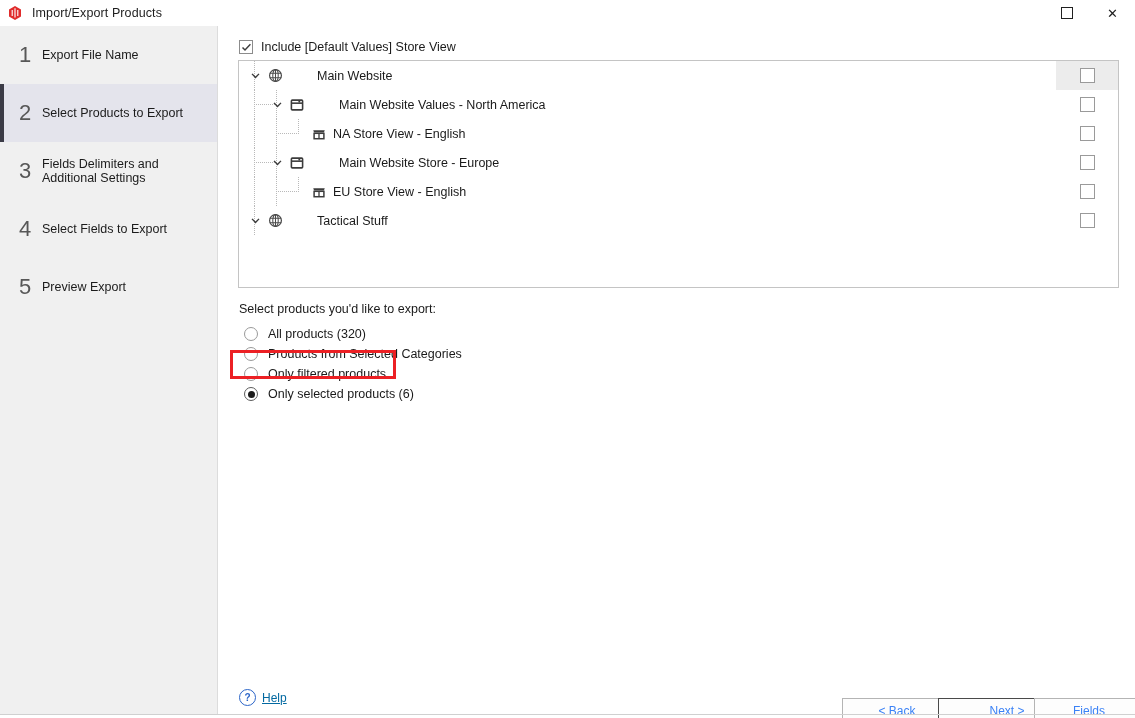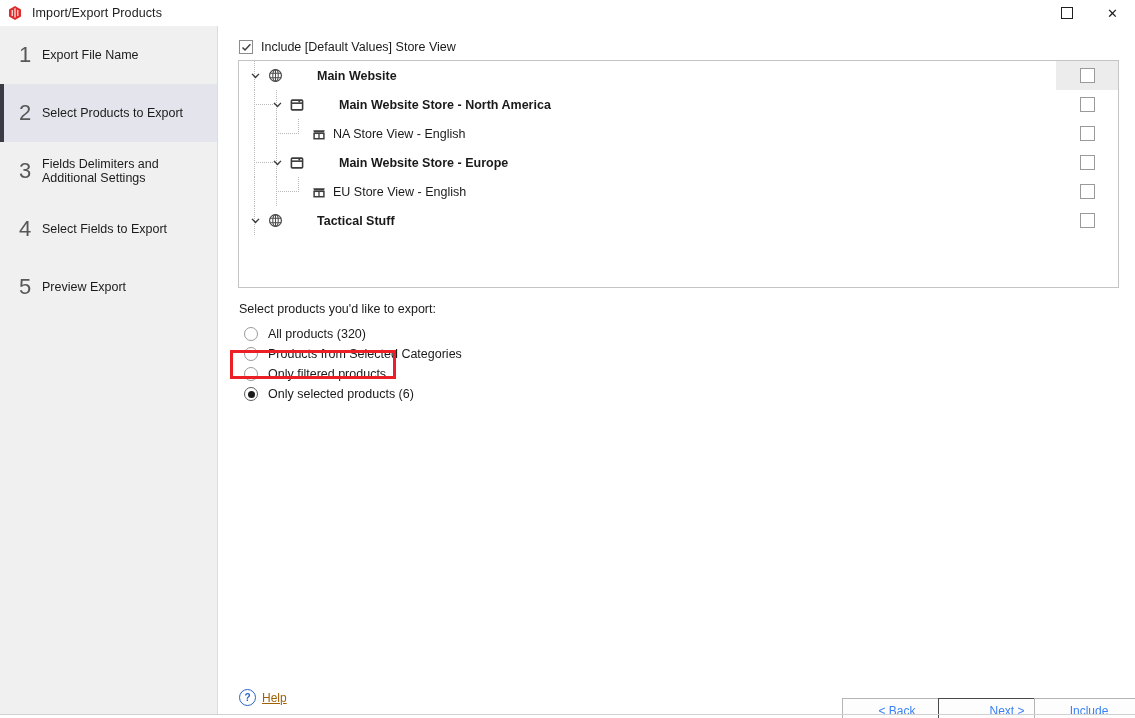--- a/index.html
+++ b/index.html
@@ -187,21 +187,21 @@
     margin-right: 6px;
     display: flex;
     align-items: center;
     justify-content: center;
   }
   .tlabel {
     font-size: 12.5px;
     color: #1a1a1a;
     white-space: nowrap;
   }
-  .tlabel.bold { font-weight: bold; padding-left: 28px; }
+  .tlabel.bold { font-weight: normal; padding-left: 28px; }
   .dots-v {
     position: absolute;
     top: 0;
     width: 1px; height: 29px;
     background-image: linear-gradient(to bottom, #b9b9b9 1px, transparent 1px);
     background-size: 1px 2px;
     z-index: 1;
   }
   .dots-h {
     position: absolute;
@@ -285,21 +285,21 @@
     font-weight: bold;
     display: flex;
     align-items: center;
     justify-content: center;
     flex: 0 0 auto;
     line-height: 1;
   }
   #help-link .htext {
     margin-left: 6px;
     font-size: 12px;
-    color: #a16207;
+    color: #0369a1;
     text-decoration: underline;
   }
   .btn {
     position: absolute;
     top: 672px;
     width: 110px; height: 26px;
     background: #fdfdfd;
     border: 1px solid #b4b4b4;
     box-sizing: border-box;
     display: flex;
@@ -398,21 +398,21 @@
               <path d="M2.2 4.2 L6 8.2 L9.8 4.2" fill="none" stroke="#3a3a3a" stroke-width="1.5"></path>
             </svg>
           </span>
           <span class="ticon" style="margin-left: 5px;">
             <svg viewBox="0 0 16 16" width="14" height="14">
               <rect x="1.6" y="2.4" width="12.8" height="11.2" rx="1" fill="none" stroke="#3c3c3c" stroke-width="1.8"></rect>
               <path d="M1.6 5.9 H14.4" stroke="#3c3c3c" stroke-width="1.8"></path>
               <rect x="9.6" y="3.0" width="2.1" height="2.1" fill="#3c3c3c"></rect>
             </svg>
           </span>
-          <span class="tlabel bold">Main Website Store - North America</span>
+          <span class="tlabel bold">Main Website Values - North America</span>
         </div>
         <div class="chk-col">
           <div class="tbox"></div>
         </div>
       </div>
       <div class="trow">
         <div class="dots-v" style="left: 15px;"></div>
         <div class="dots-v" style="left: 37px;"></div>
         <div class="dots-v" style="left: 59px; height: 15px;"></div>
         <div class="dots-h" style="left: 37px; width: 22px; top: 14px;"></div>
@@ -525,18 +525,18 @@
     <div class="htext">Help</div>
   </div>
 
   <div class="btn" id="btn-back">
     <span>&lt; Back</span>
   </div>
   <div class="btn default" id="btn-next">
     <span>Next &gt;</span>
   </div>
   <div class="btn" id="btn-cancel">
-    <span>Include</span>
+    <span>Fields</span>
   </div>
 </div>
 
 <div id="red-highlight"></div>
 <div id="footer-sep"></div>
 
 </body></html>

